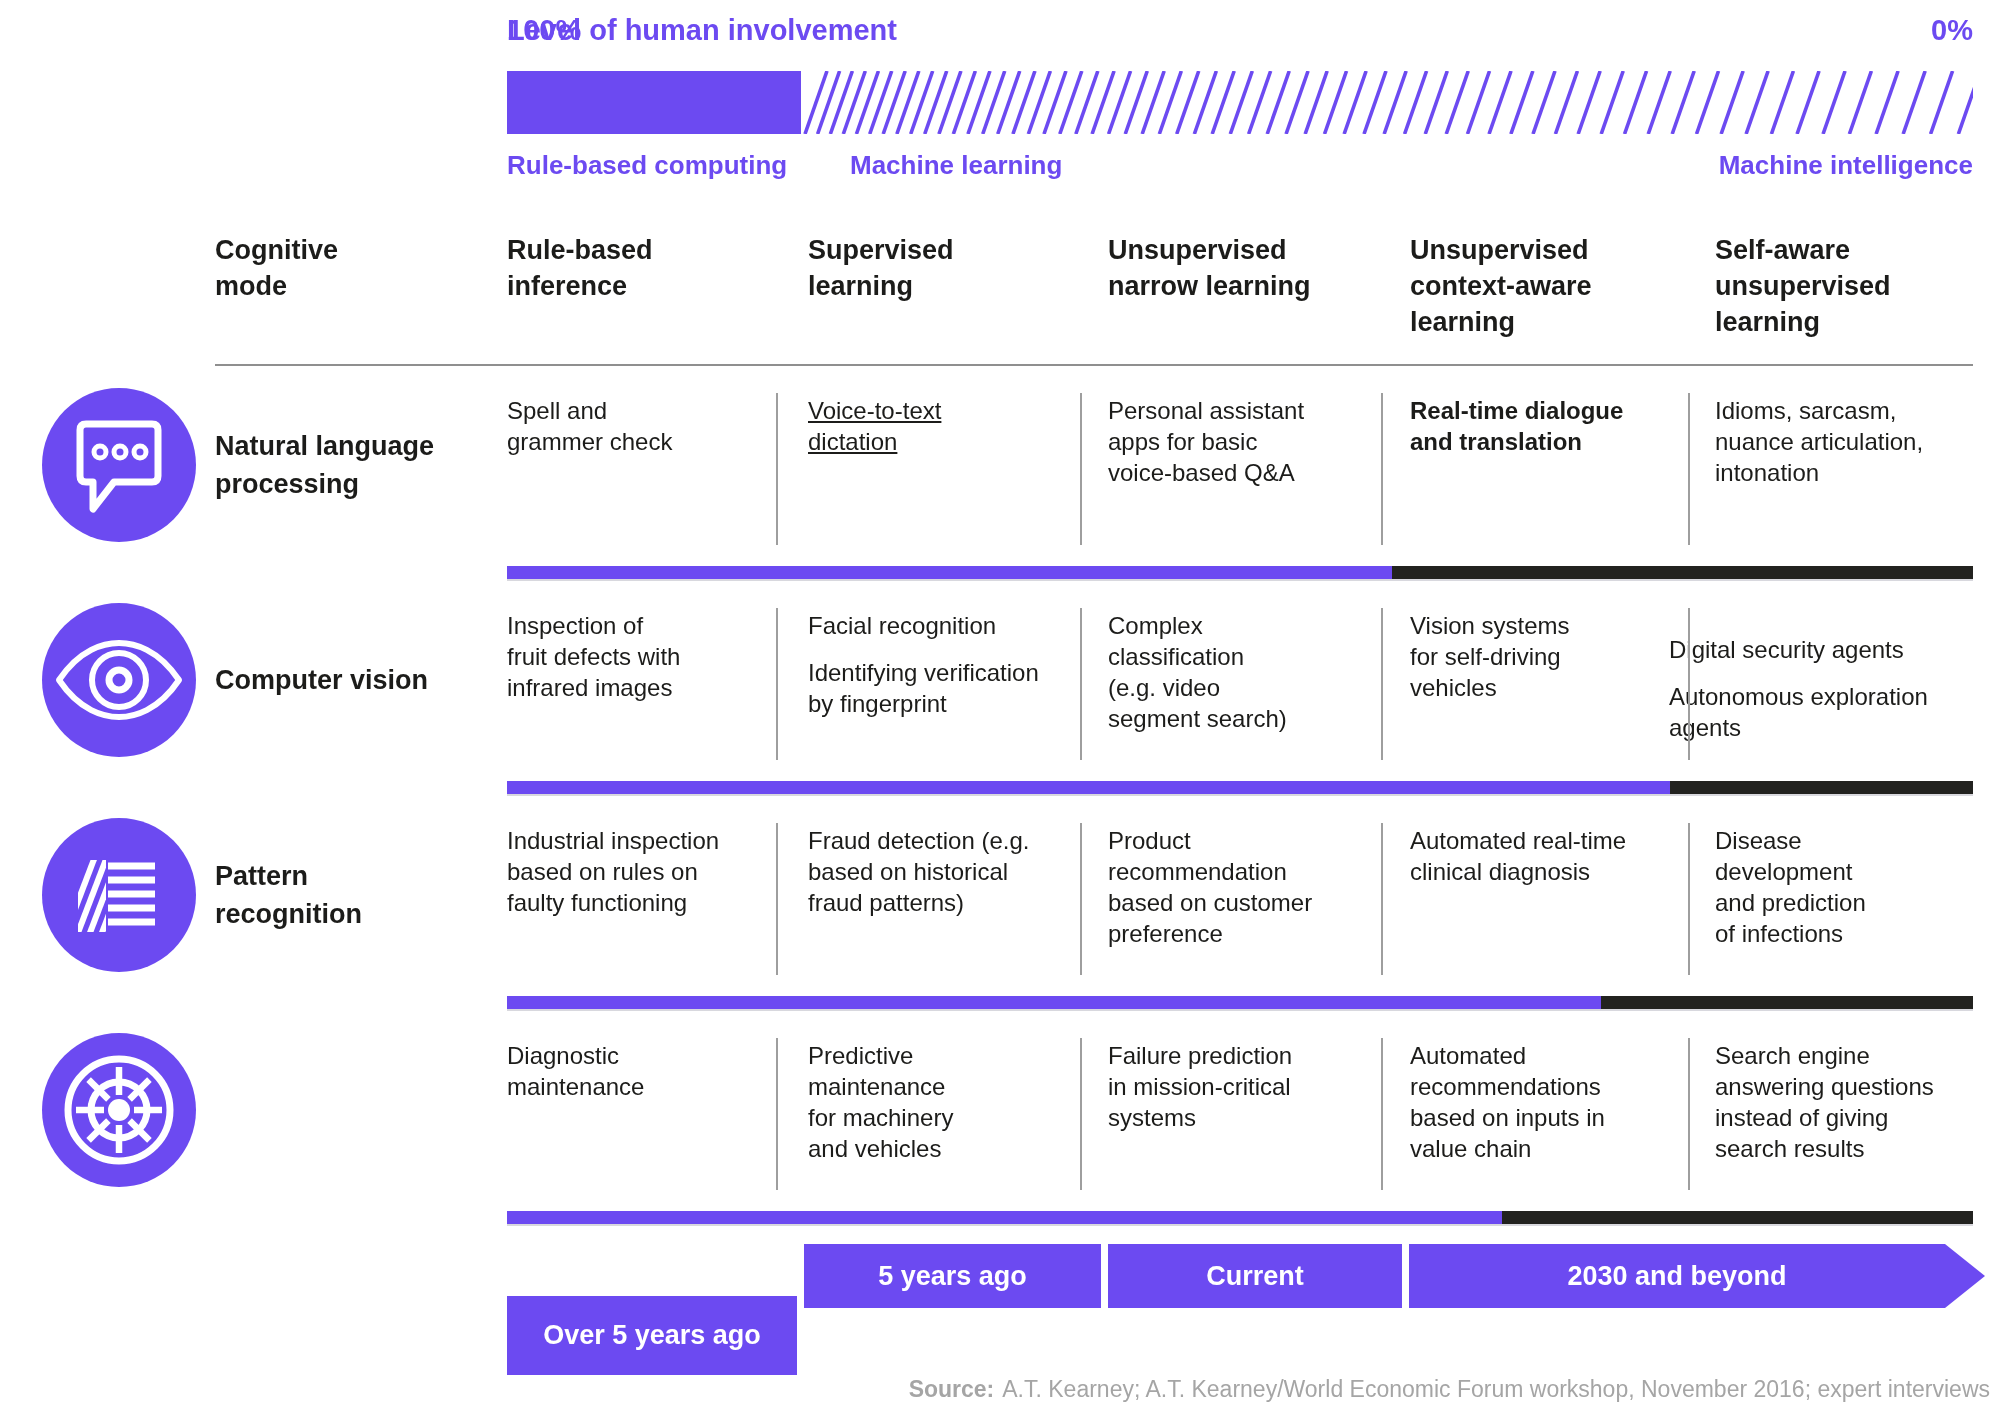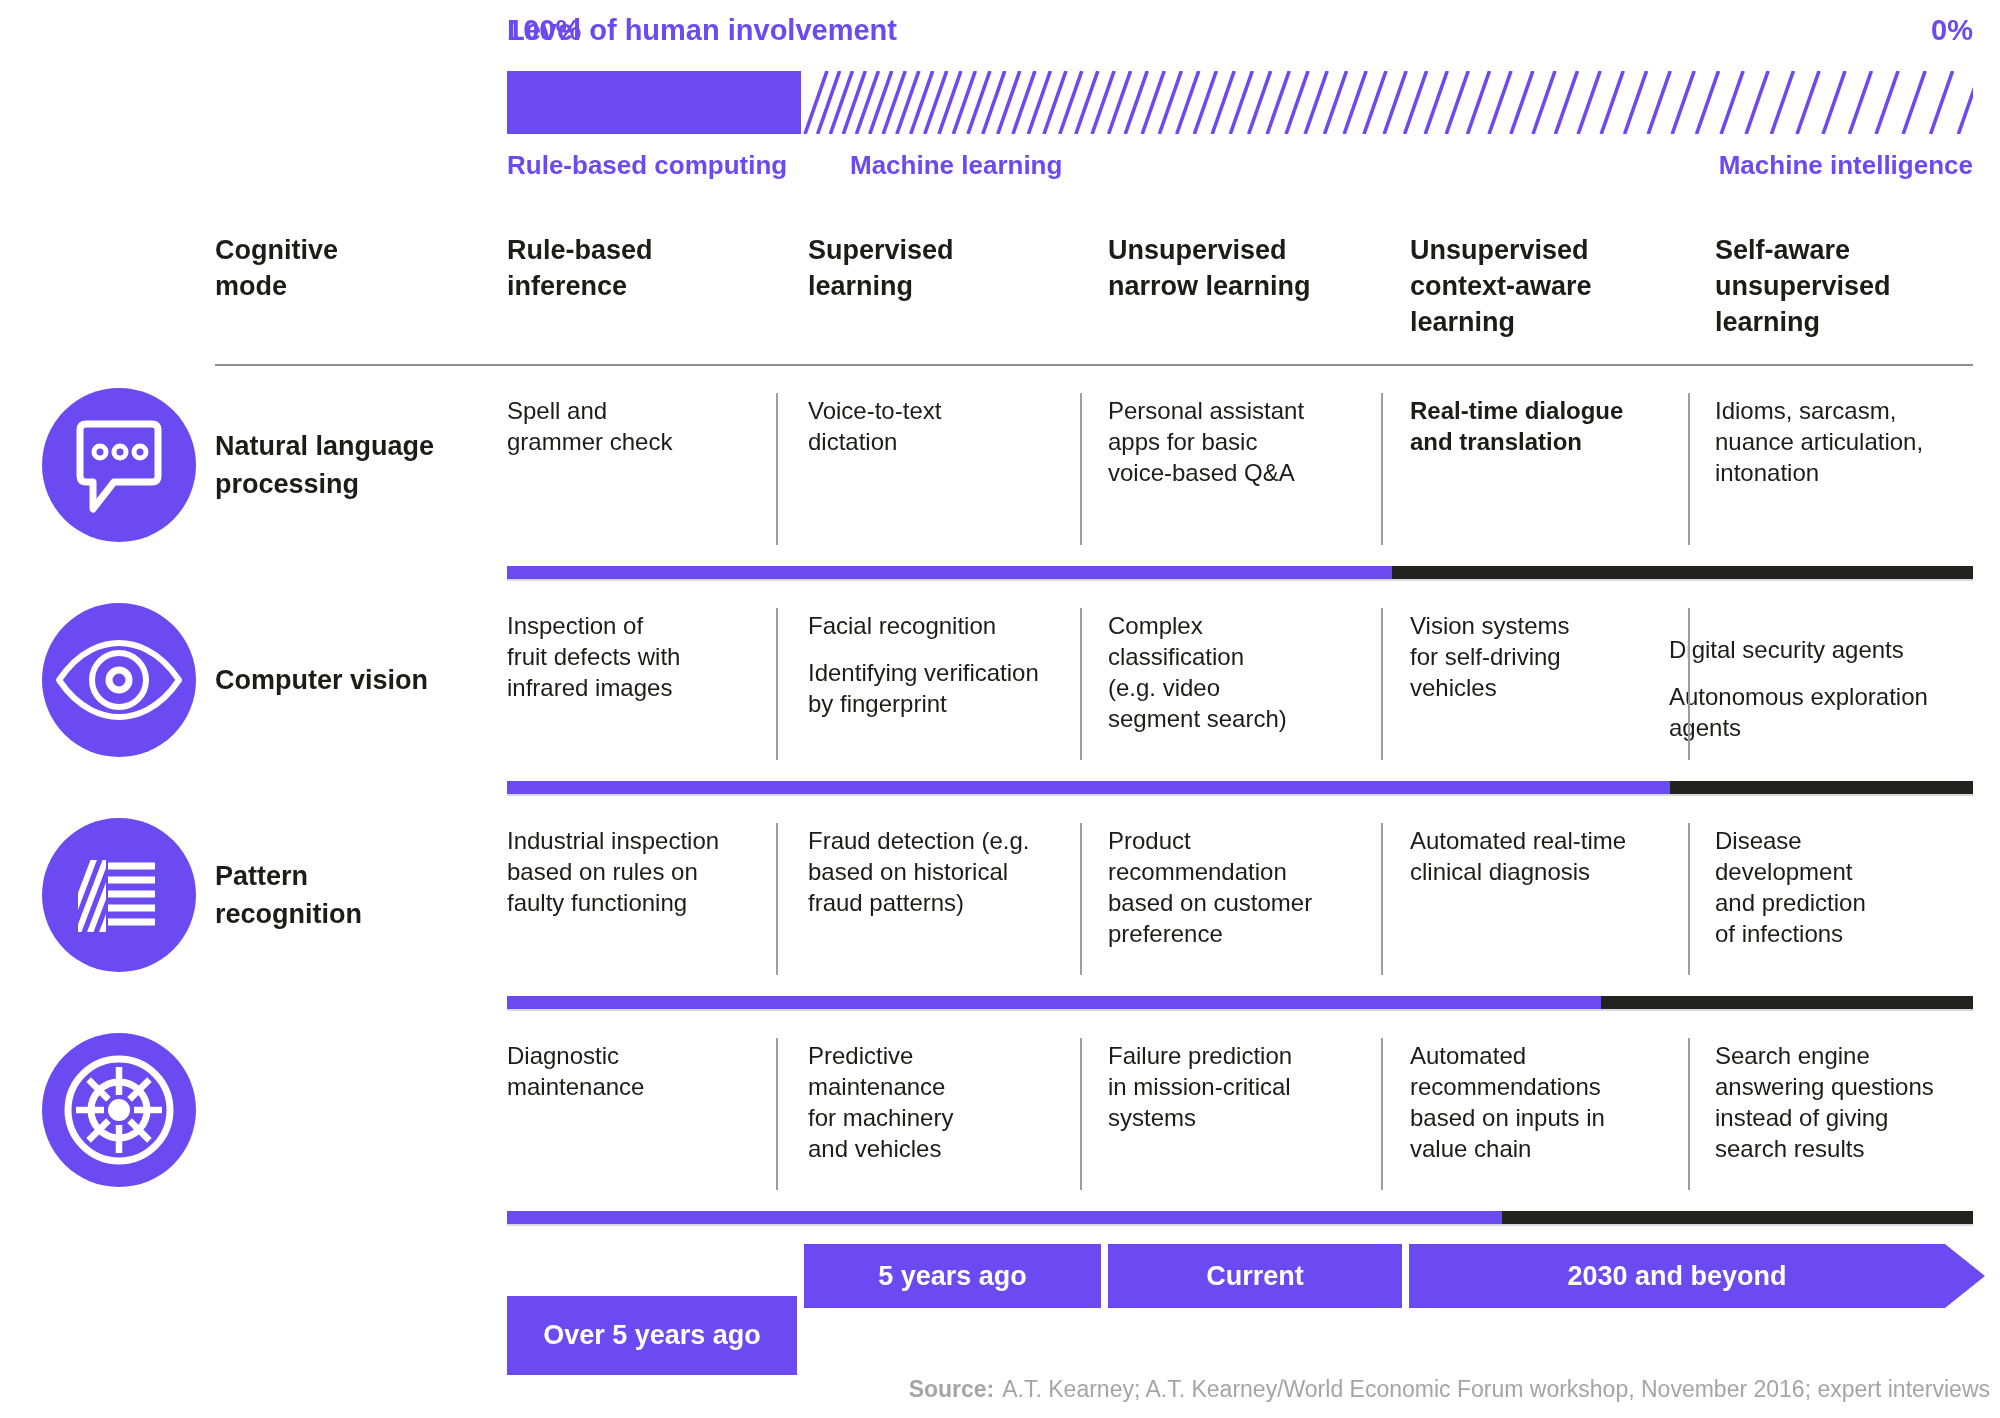--- a/index.html
+++ b/index.html
@@ -147,21 +147,21 @@
         <circle cx="78" cy="64" r="6" fill="none" stroke="#fff" stroke-width="5"></circle>
         <circle cx="98" cy="64" r="6" fill="none" stroke="#fff" stroke-width="5"></circle>
       </svg>
     </div>
     <div class="abs rowlbl" style="left: 215px; top: 388px; width: 300px; height: 154px;">Natural language
 processing</div>
     <div class="abs cellwrap" style="left: 507px; top: 395px; width: 262px;">
       <div class="para">Spell and
 grammer check</div>
     </div>
-    <div class="abs cellwrap" style="left: 808px; top: 395px; width: 262px;">
+    <div class="abs cellwrap" style="left: 808px; top: 395px; width: 262px; text-decoration: underline;">
       <div class="para">Voice-to-text
 dictation</div>
     </div>
     <div class="abs cellwrap" style="left: 1108px; top: 395px; width: 264px;">
       <div class="para">Personal assistant
 apps for basic
 voice-based Q&amp;A</div>
     </div>
     <div class="abs cellwrap" style="left: 1410px; top: 395px; width: 268px; font-weight: bold;">
       <div class="para">Real-time dialogue

